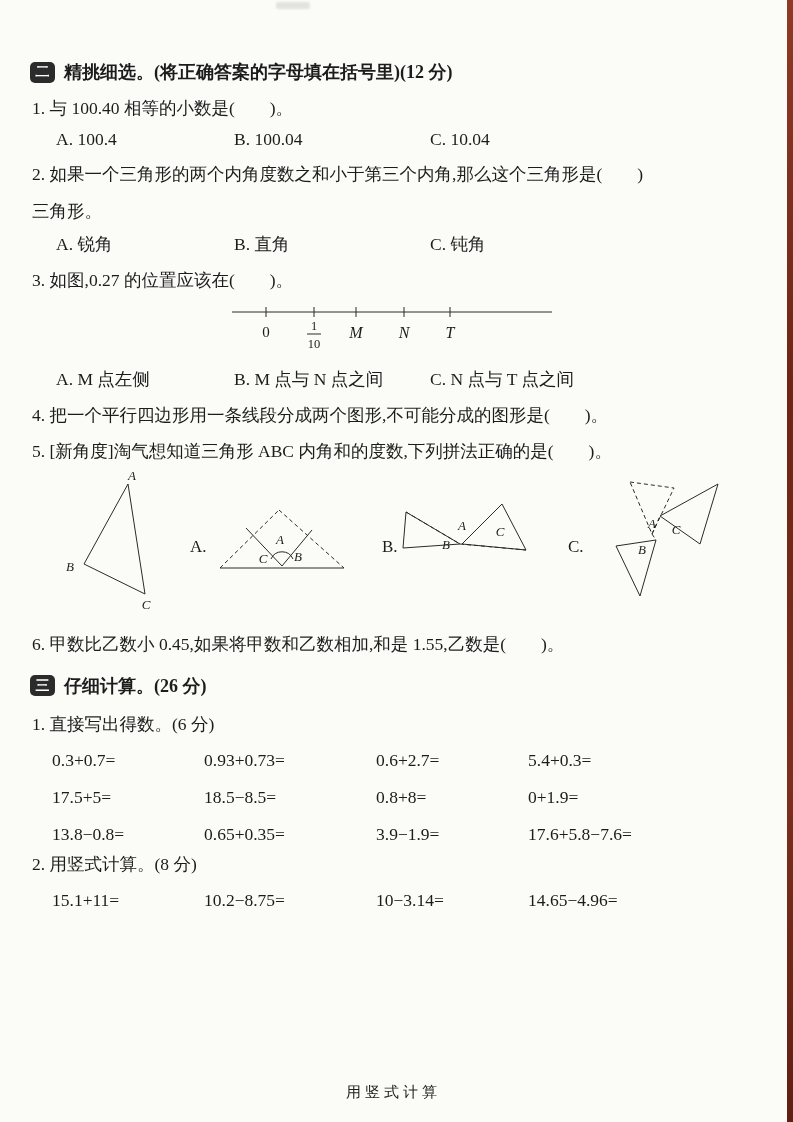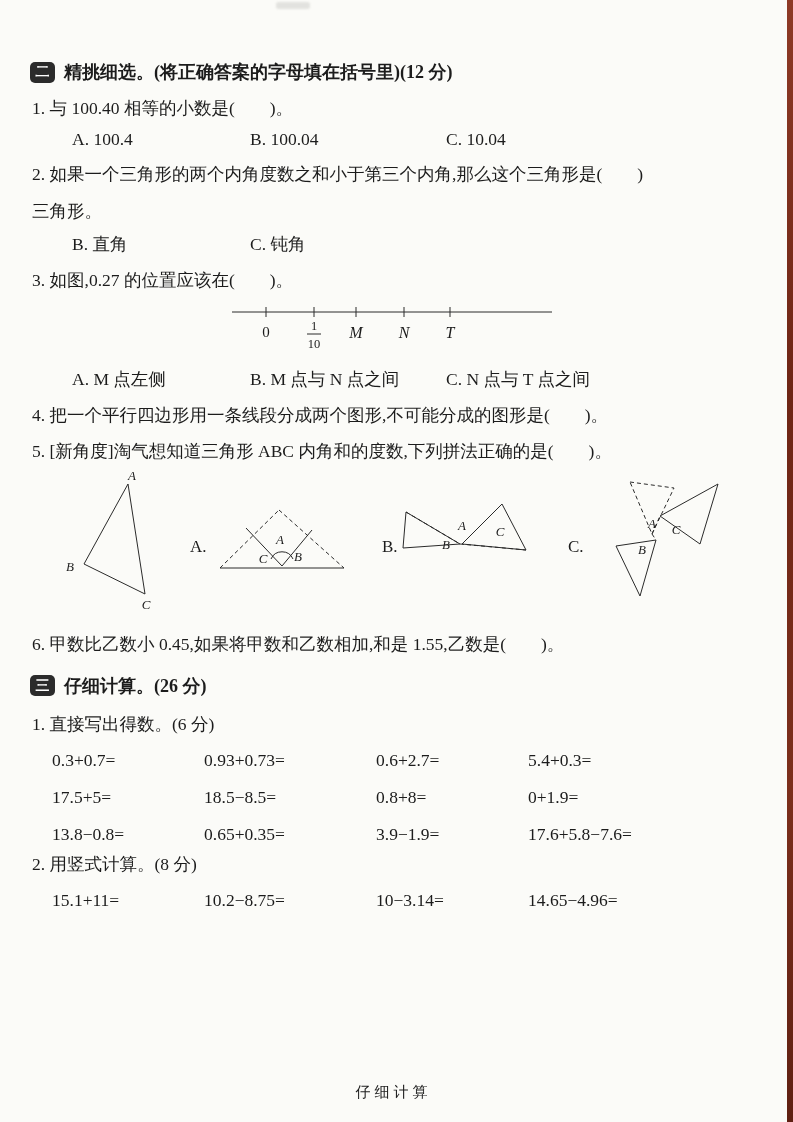--- a/index.html
+++ b/index.html
@@ -35,21 +35,21 @@
     font-size:14px;font-weight:bold;
     font-family:"Liberation Sans", sans-serif;
   }
   .question{
     font-size:17.5px;line-height:1.32;
     margin:13px 0 0 2px;white-space:pre-wrap;
   }
   .question.cont{margin-top:14px;}
   .options{
     display:grid;grid-template-columns:178px 196px 1fr;
-    margin:9px 0 0 42px;font-size:17.5px;white-space:pre-wrap;
+    margin:9px 0 0 26px;font-size:17.5px;white-space:pre-wrap;
   }
   .numberline-wrap{margin:4px 0 0 200px;}
   .figures-wrap{margin:4px 0 0 2px;}
   .nl-num{font-size:15px;text-anchor:middle;fill:#1c1c1c;font-family:"Liberation Serif",serif;}
   .nl-frac{font-size:12.5px;text-anchor:middle;fill:#1c1c1c;font-family:"Liberation Serif",serif;}
   .nl-letter{font-size:16px;font-style:italic;text-anchor:middle;fill:#1c1c1c;font-family:"Liberation Serif",serif;}
   .fig-label{font-size:13px;font-style:italic;text-anchor:middle;fill:#1c1c1c;font-family:"Liberation Serif",serif;}
   .fig-opt{font-size:17px;fill:#1c1c1c;font-family:"Liberation Serif",serif;}
   .fig-stroke{stroke:#2a2a2a;stroke-width:1;fill:none;}
   .fig-dash{stroke:#2a2a2a;stroke-width:1;fill:none;stroke-dasharray:4 3;}
@@ -81,20 +81,21 @@
     <div class="question">1. 与 100.40 相等的小数是(　　)。</div>
     <div class="options">
       <span>A. 100.4</span>
       <span>B. 100.04</span>
       <span>C. 10.04</span>
     </div>
 
     <div class="question">2. 如果一个三角形的两个内角度数之和小于第三个内角,那么这个三角形是(　　)</div>
     <div class="question cont">三角形。</div>
     <div class="options">
+      <span>A. 锐角</span>
       <span>B. 直角</span>
       <span>C. 钝角</span>
     </div>
 
     <div class="question">3. 如图,0.27 的位置应该在(　　)。</div>
     <div class="numberline-wrap">
       <svg width="330" height="58" viewBox="0 0 330 58">
         <g>
           <line class="fig-stroke" x1="2" y1="16" x2="322" y2="16"></line>
           <line class="fig-stroke" x1="36" y1="11" x2="36" y2="21"></line>
@@ -197,14 +198,14 @@
     <div class="part-title" style="margin-top:7px;">2. 用竖式计算。(8 分)</div>
     <div class="calc-grid">
       <span>15.1+11=</span>
       <span>10.2−8.75=</span>
       <span>10−3.14=</span>
       <span>14.65−4.96=</span>
     </div>
 
   </div>
 
-  <div class="footer">仔细计算</div>
+  <div class="footer">用竖式计算</div>
 </div>
 
 </body></html>

